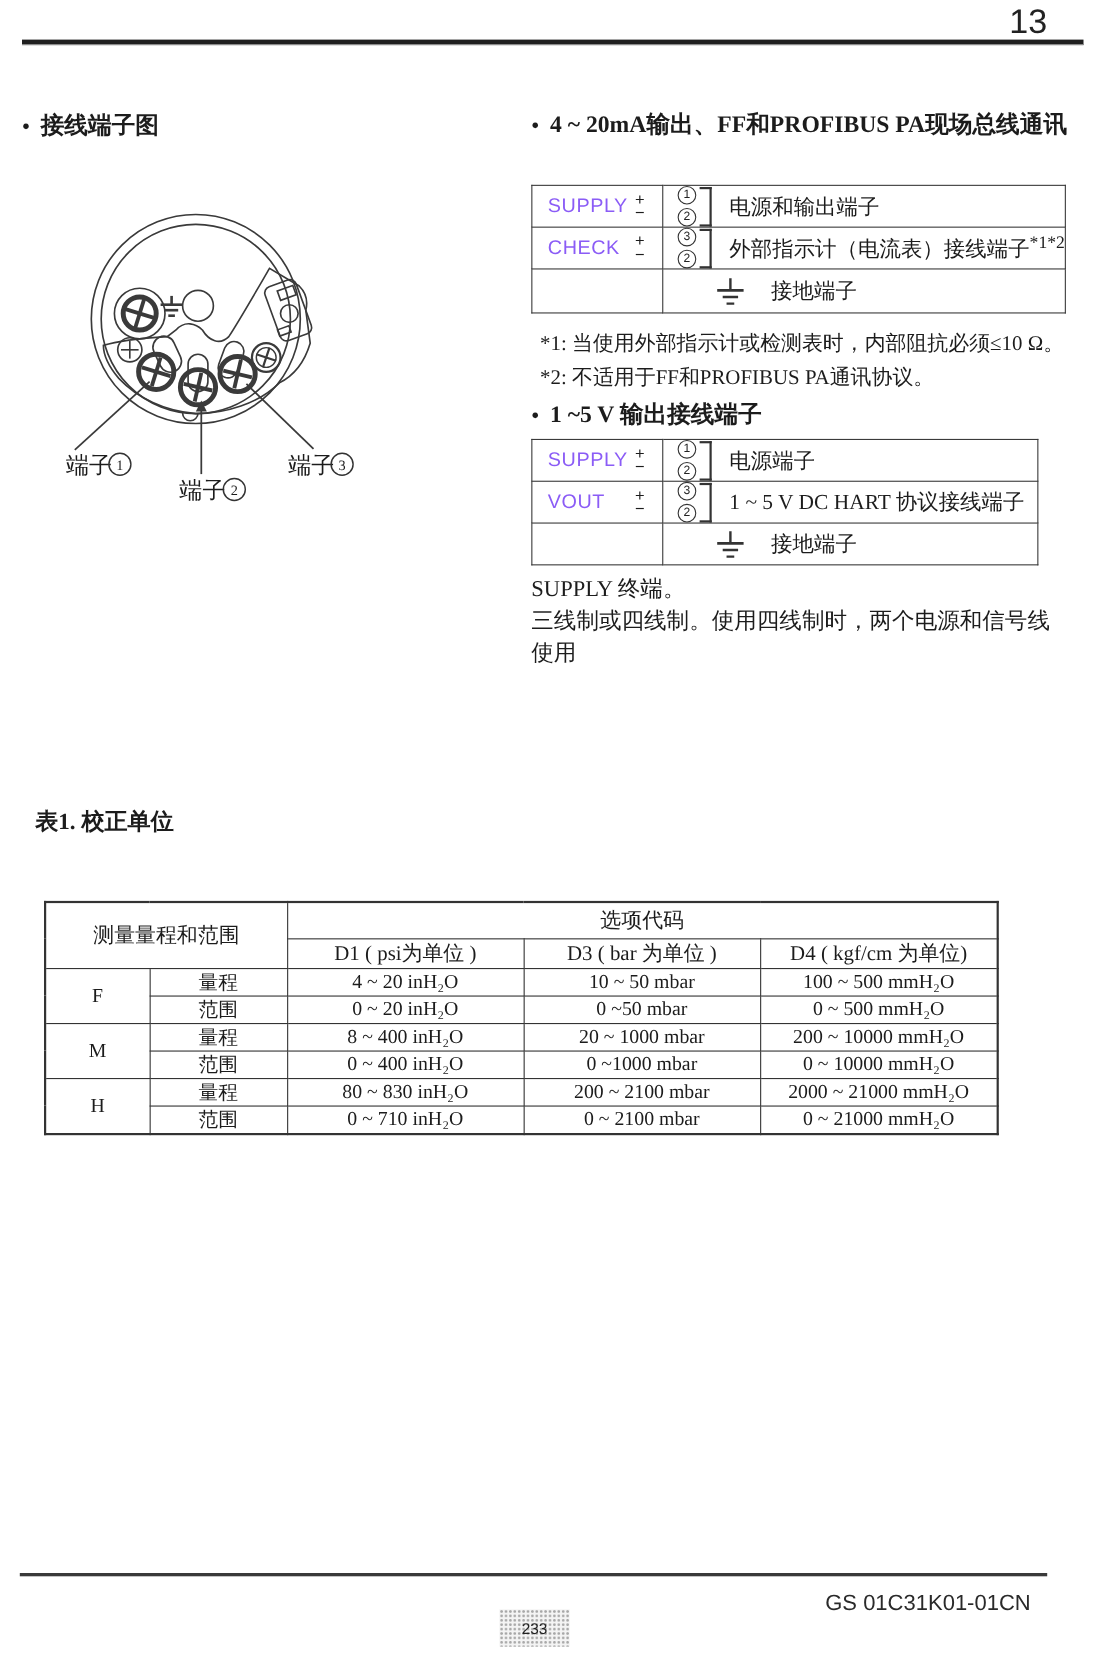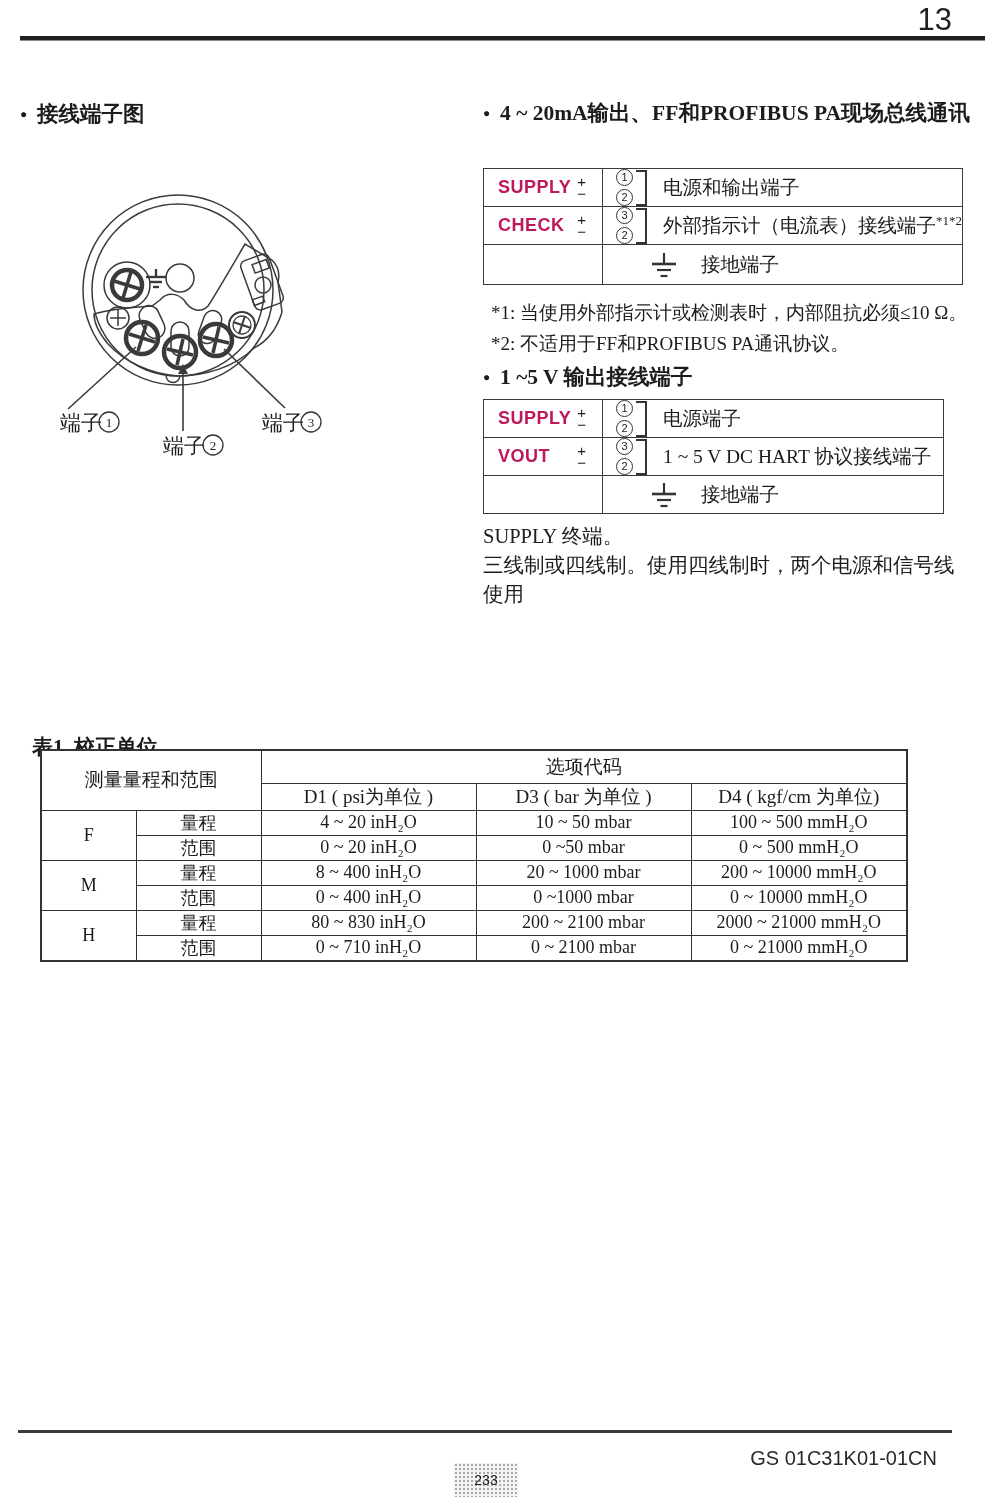--- a/index.html
+++ b/index.html
@@ -14,28 +14,28 @@
   .bottom-rule{top:1430px;left:18px;width:934px;height:3px;background:#3a3a3a;}
 
   .h-bullet{display:flex;align-items:flex-start;font-weight:bold;font-size:21.5px;line-height:27px;}
   .h-bullet .bullet{width:17px;font-size:12px;line-height:27px;flex:0 0 17px;}
   .h2line{margin-left:17px;font-weight:bold;font-size:21.5px;line-height:27px;}
 
   
   table.tt{border-collapse:collapse;background:#fff;}
   table.tt td{border:1.6px solid #3a3a3a;padding:0;vertical-align:middle;}
   .termcell{display:flex;justify-content:space-between;align-items:center;padding:0 16px 0 14px;}
-  .termname{font-family:"Liberation Sans","DejaVu Sans",sans-serif;font-size:18px;color:#be185d;letter-spacing:.5px;font-weight:bold;}
+  .termname{font-family:"Liberation Sans","DejaVu Sans",sans-serif;font-size:18px;color:#8b5cf6;letter-spacing:.5px;}
   .pm{display:flex;flex-direction:column;align-items:center;font-size:15px;line-height:12px;font-family:"Liberation Sans","DejaVu Sans",sans-serif;}
   .desccell{display:flex;align-items:center;padding-left:13px;}
   .pins{display:flex;flex-direction:column;gap:3px;}
   .pin{display:inline-block;width:15px;height:15px;border:1.3px solid #333;border-radius:50%;font-family:"Liberation Sans","DejaVu Sans",sans-serif;font-size:11px;line-height:15px;text-align:center;color:#222;}
   .bracket{width:9px;height:32px;border-top:2px solid #333;border-right:2px solid #333;border-bottom:2px solid #333;margin-left:3px;}
   .desc{font-size:19.5px;margin-left:16px;white-space:nowrap;}
-  .desc sup{font-size:13px;}
+  .desc sup{font-size:16px;}
   .groundcell{display:flex;align-items:center;padding-left:44px;}
   .groundtxt{font-size:19.5px;margin-left:20px;}
 
   .notes{font-size:19px;line-height:31px;white-space:nowrap;}
   .para{font-size:20.5px;line-height:29px;}
 
   
   .cal-title{font-weight:bold;font-size:21px;}
   table.cal{border-collapse:collapse;background:#fff;table-layout:fixed;}
   table.cal td,table.cal th{border:1px solid #333;padding:0;text-align:center;font-weight:normal;font-size:18px;overflow:hidden;}
@@ -292,21 +292,21 @@
   </tbody>
     </table>
 
   <div class="abs para" style="left:483px;top:522px;width:480px;">
     <div>SUPPLY 终端。</div>
     <div>三线制或四线制。使用四线制时，两个电源和信号线使用</div>
   </div>
 
   <div class="abs cal-title" style="left:32px;top:733px;">表1. 校正单位</div>
 
-  <table class="cal abs" style="left:40px;top:749px;width:866px;">
+  <table class="cal abs" style="left:40px;top:819px;width:866px;">
     <colgroup>
         <col style="width:95px">
         <col style="width:125px">
         <col style="width:215px">
         <col style="width:215px">
         <col style="width:216px">
       </colgroup>
     <tbody>
         <tr style="height:33px;">
       <th rowspan="2" colspan="2">测量量程和范围</th>

